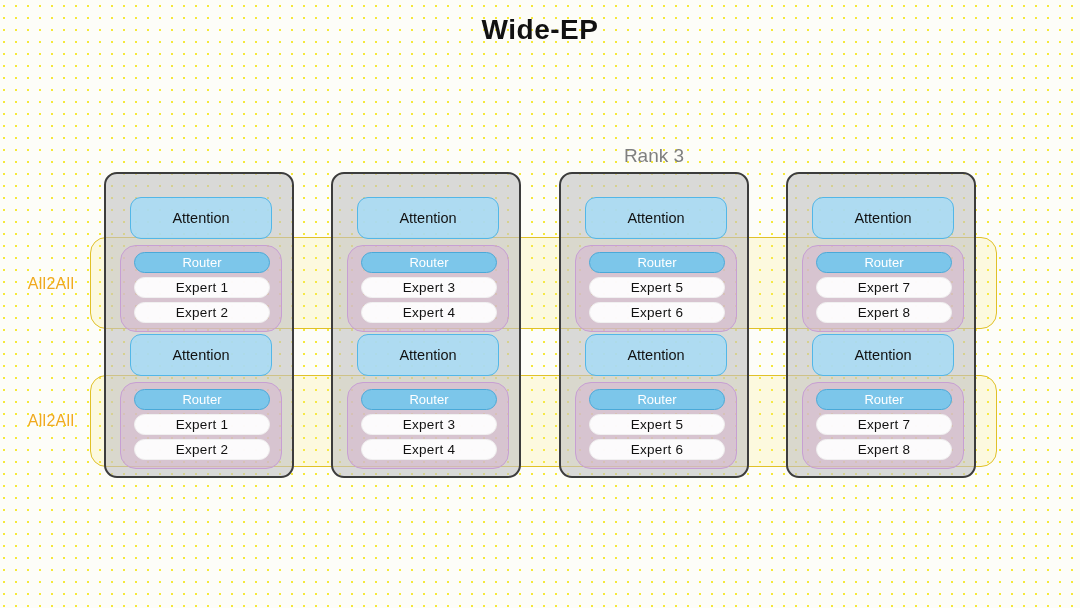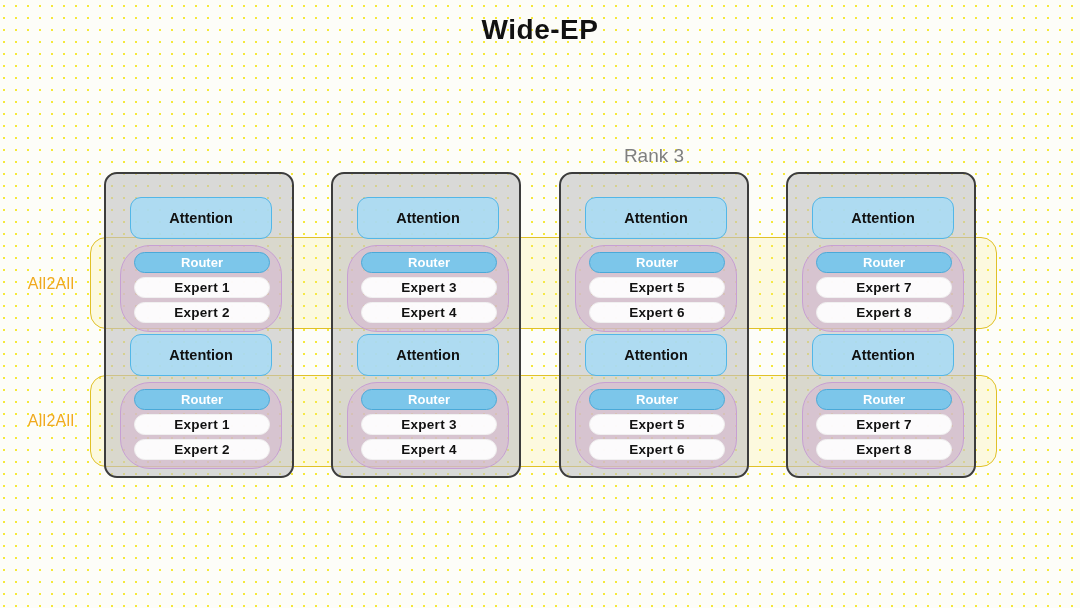--- a/index.html
+++ b/index.html
@@ -91,21 +91,20 @@
   .rank-body {
     position: absolute;
     left: 0; top: 0;
     width: 190px;
     height: 306px;
     box-sizing: border-box;
     border: 2.2px solid #3c3c3c;
     border-radius: 13px;
     background: rgba(196, 196, 196, 0.62);
     padding: 0;
-    font-weight: bold;
   }
 
   
   .attention-box {
     position: absolute;
     left: 24px;
     width: 142px;
     height: 42px;
     box-sizing: border-box;
     border: 1.6px solid #52b7e8;
@@ -121,21 +120,21 @@
   .attn-1 { top: 23px; }
   .attn-2 { top: 160px; }
 
   .moe-box {
     position: absolute;
     left: 14px;
     width: 162px;
     height: 87px;
     box-sizing: border-box;
     border: 1.8px solid #c79fd3;
-    border-radius: 30px;
+    border-radius: 16px;
     background: rgba(214, 181, 212, 0.55);
     z-index: 4;
   }
   .moe-1 { top: 71px; }
   .moe-2 { top: 208px; }
 
   .router-pill {
     position: absolute;
     left: 13px;
     top: 6px;

